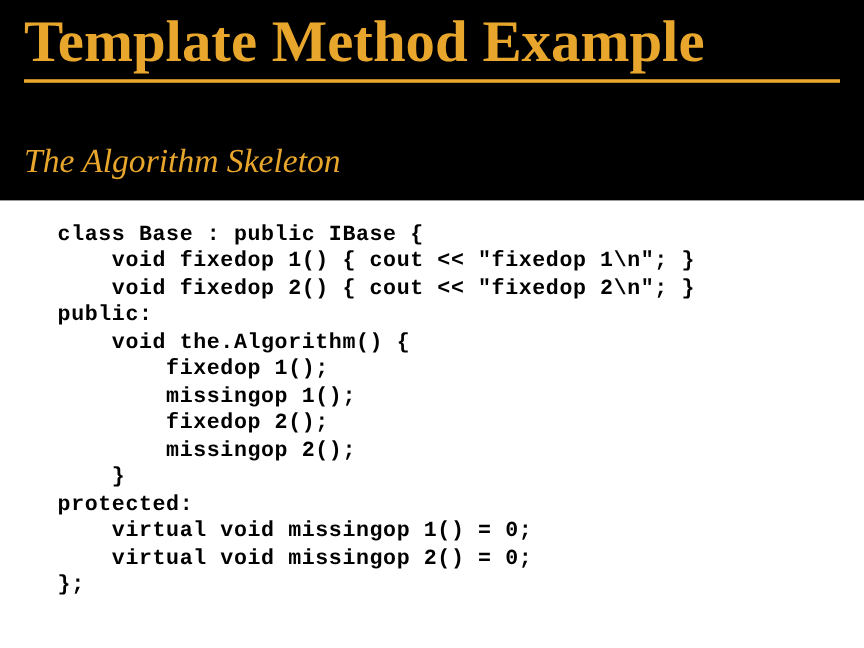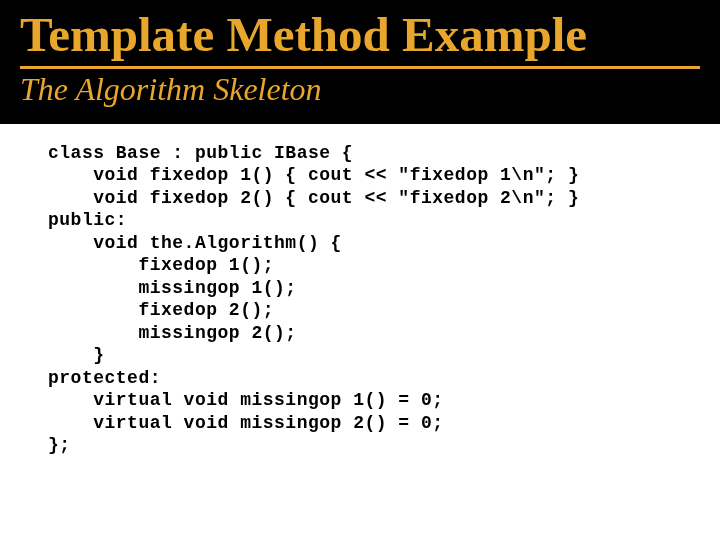--- a/index.html
+++ b/index.html
@@ -26,24 +26,25 @@
     letter-spacing: 0px;
     line-height: 1.1;
   }
   .rule {
     height: 3px;
     background: #e8a72c;
     margin: 4px 20px 0 20px;
   }
   .subtitle {
     color: #e8a72c;
-    font-size: 32px;
+    font-size: 28px;
     font-style: italic;
     padding: 2px 0 0 20px;
     font-family: Georgia, 'Times New Roman', serif;
+    margin-top: 48px;
   }
   .code-area {
     background: #fff;
     margin: 16px 0 0 0;
     padding: 18px 4px 0 0;
     width: 720px;
     height: 430px;
     box-sizing: border-box;
   }
   .code {

